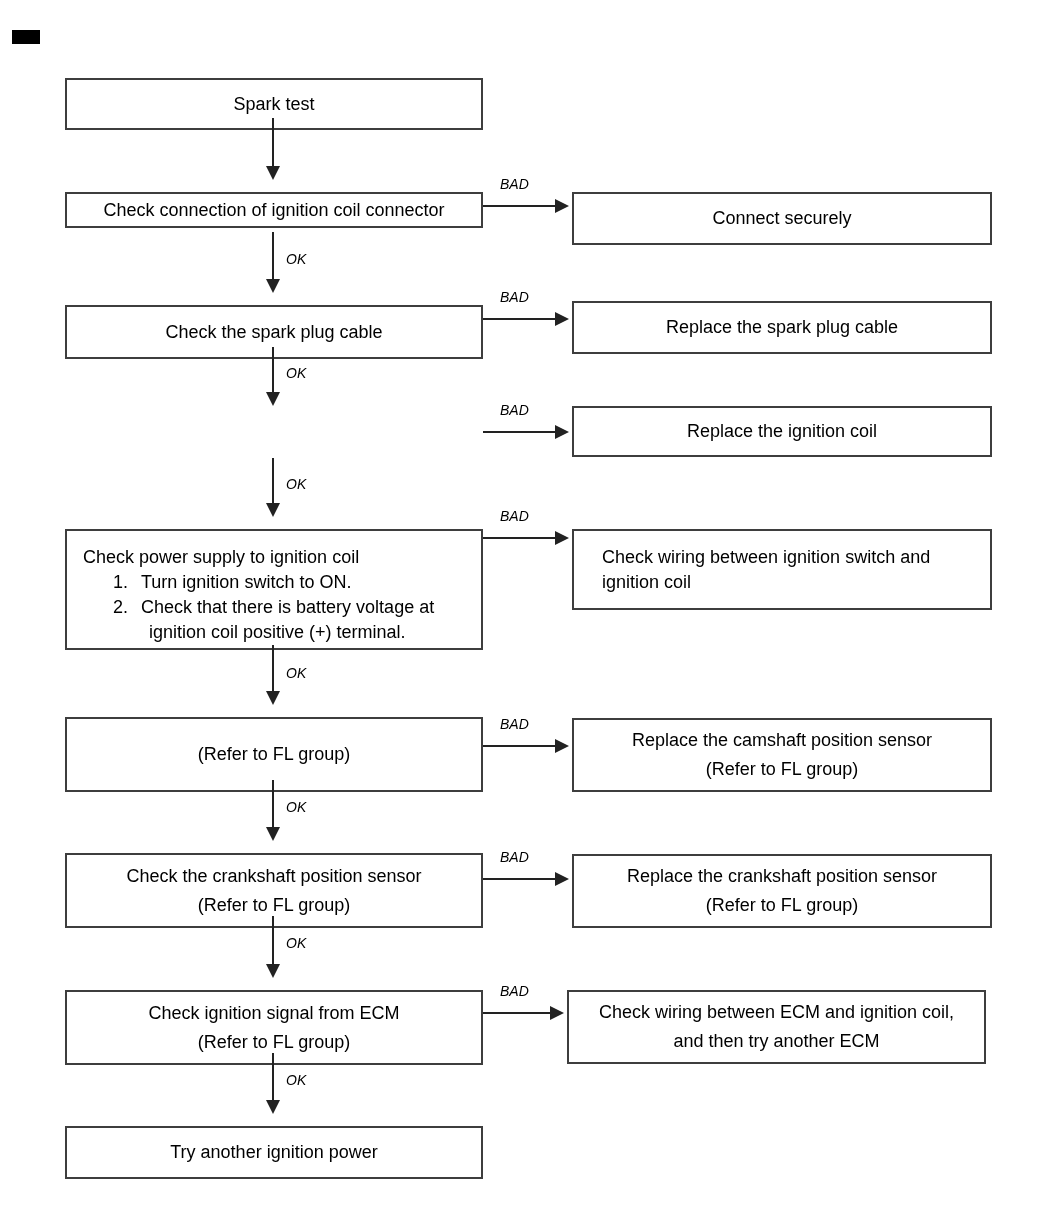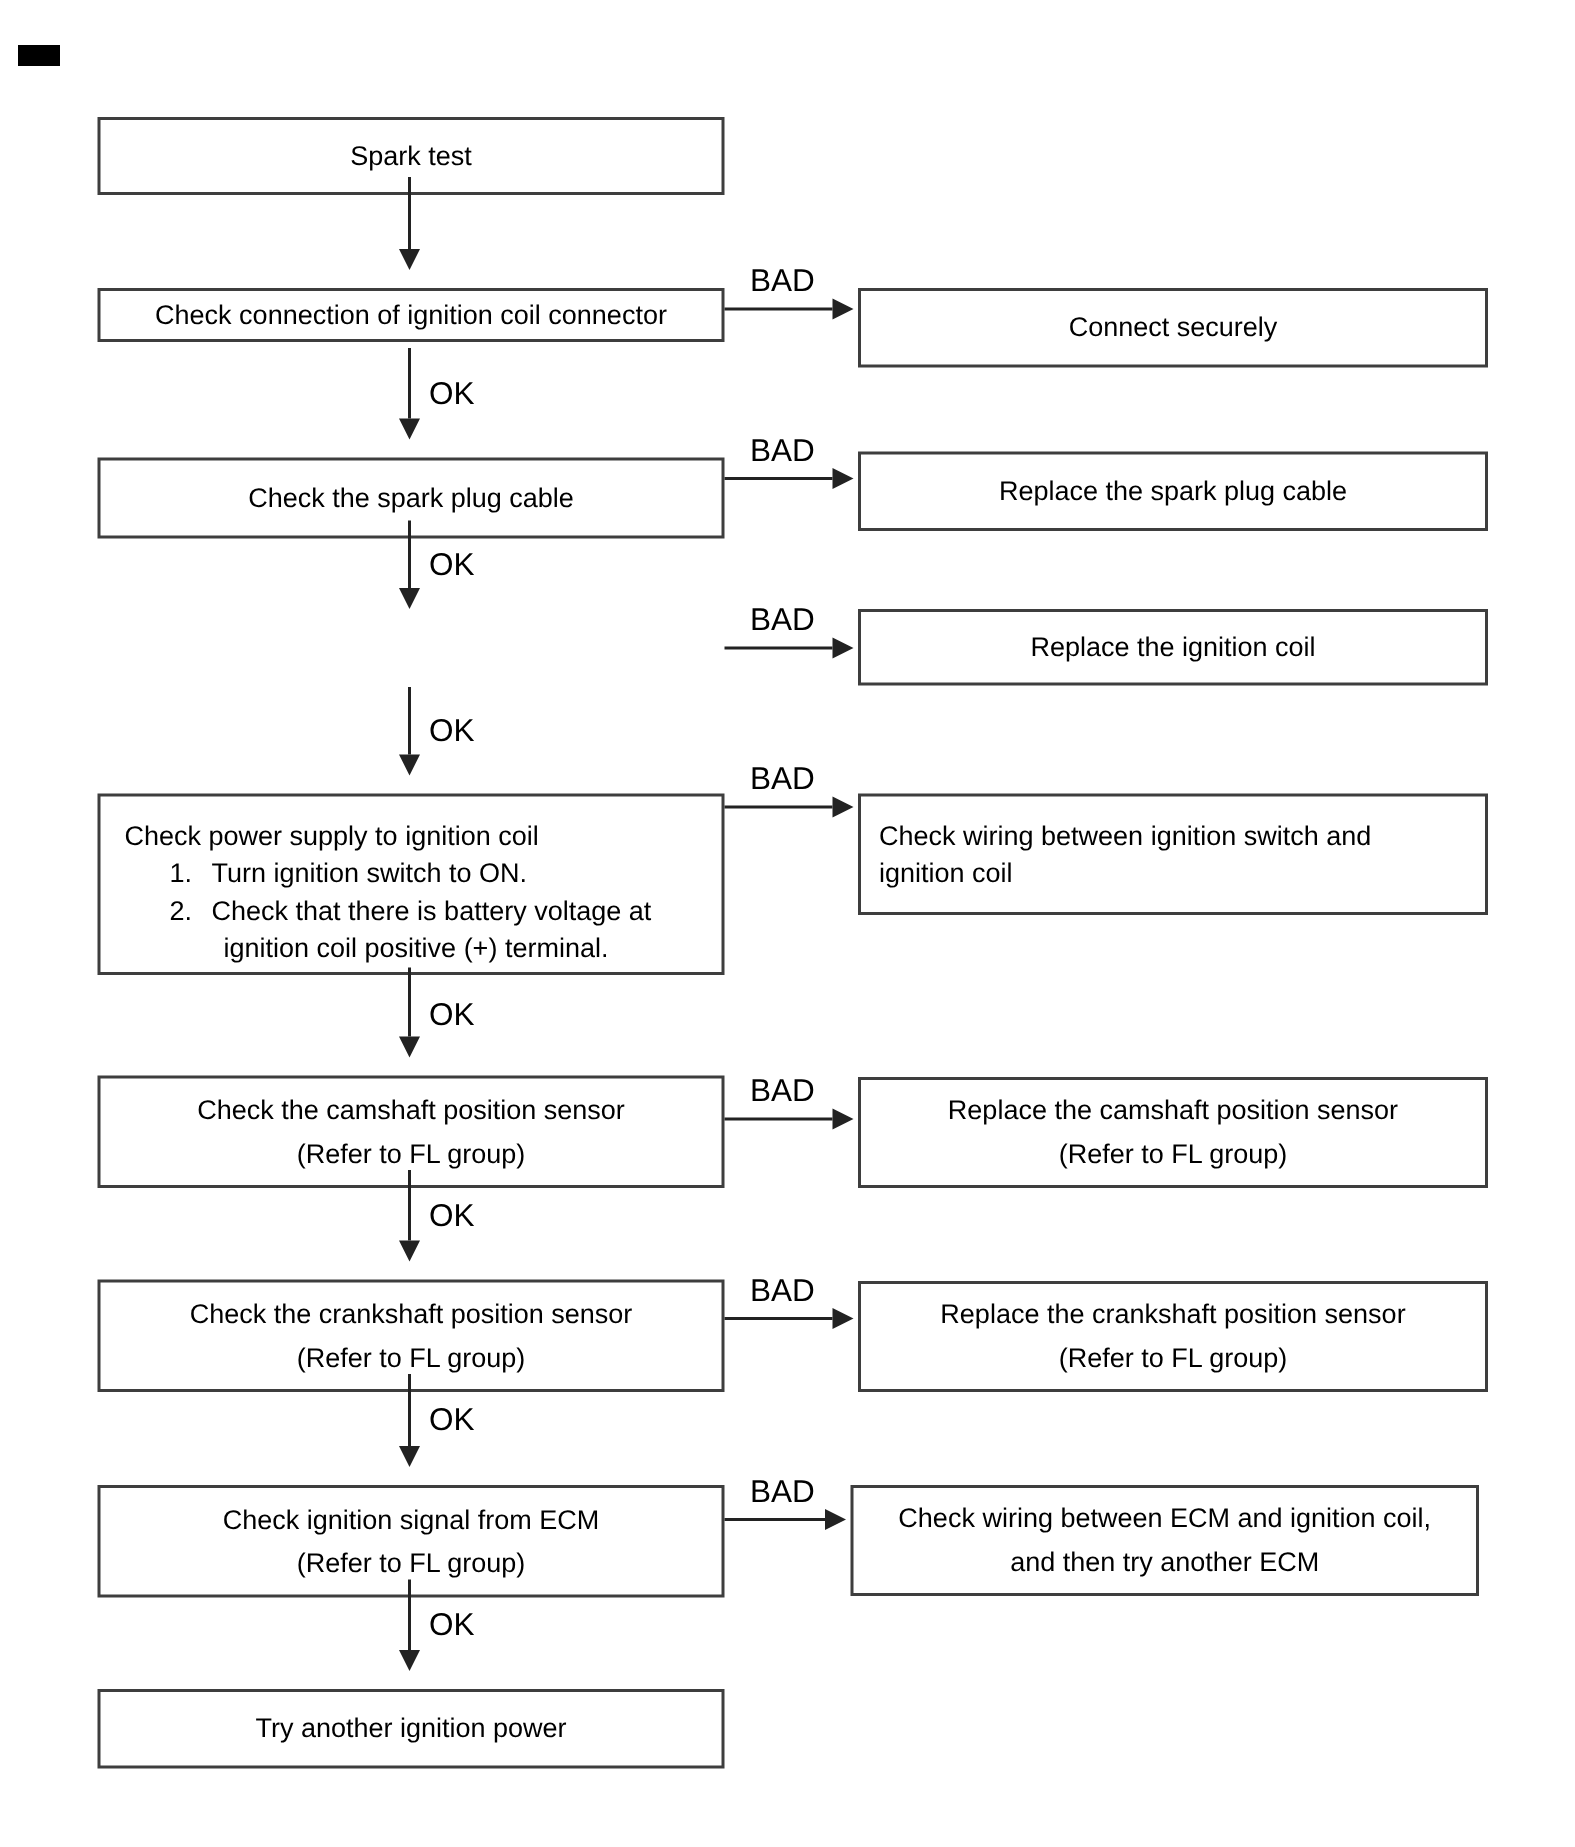--- a/index.html
+++ b/index.html
@@ -17,31 +17,31 @@
   .leftcol{left:65px;width:418px;}
   .rightcol{left:572px;width:420px;}
   .box .bline{display:block;}
   
   .procbox{align-items:flex-start;justify-content:flex-start;text-align:left;
            padding-top:14px;line-height:25px;}
   .proc-title{padding-left:16px;}
   .proc-item{padding-left:46px;display:block;}
   .proc-num{display:inline-block;width:28px;}
   .proc-cont{padding-left:82px;display:block;}
-  .leftalignbox{align-items:flex-start;text-align:left;padding-left:12px;line-height:25px;}
+  .leftalignbox{align-items:flex-start;text-align:left;padding-left:28px;line-height:25px;}
   
   .vline{position:absolute;left:272px;width:2px;background:#222;}
   .varrow{position:absolute;left:266px;width:0;height:0;
           border-left:7px solid transparent;border-right:7px solid transparent;
           border-top:14px solid #222;}
   .hline{position:absolute;left:483px;height:2px;background:#222;}
   .harrow{position:absolute;width:0;height:0;
           border-top:7px solid transparent;border-bottom:7px solid transparent;
           border-left:14px solid #222;}
-  .lbl{position:absolute;font-size:21px;color:#000;white-space:nowrap;}
+  .lbl{position:absolute;font-size:14px;color:#000;white-space:nowrap;font-style:italic;}
   .oklbl{left:286px;}
   .badlbl{left:500px;}
   .corner-mark{position:absolute;left:12px;top:30px;width:28px;height:14px;background:#000;}
 </style>
 </head>
 <body>
 
 <div class="stage">
 
   <div class="corner-mark"></div>
@@ -64,21 +64,20 @@
     <span class="proc-item">
       <span class="proc-num">1.</span><span>Turn ignition switch to ON.</span>
     </span>
     <span class="proc-item">
       <span class="proc-num">2.</span><span>Check that there is battery voltage at</span>
     </span>
     <span class="proc-cont">ignition coil positive (+) terminal.</span>
   </div>
 
   <div class="box leftcol" style="top:705px;height:75px;">
-    <span class="bline">Check the camshaft position sensor</span>
     <span class="bline">(Refer to FL group)</span>
   </div>
 
   <div class="box leftcol" style="top:841px;height:75px;">
     <span class="bline">Check the crankshaft position sensor</span>
     <span class="bline">(Refer to FL group)</span>
   </div>
 
   <div class="box leftcol" style="top:978px;height:75px;">
     <span class="bline">Check ignition signal from ECM</span>

